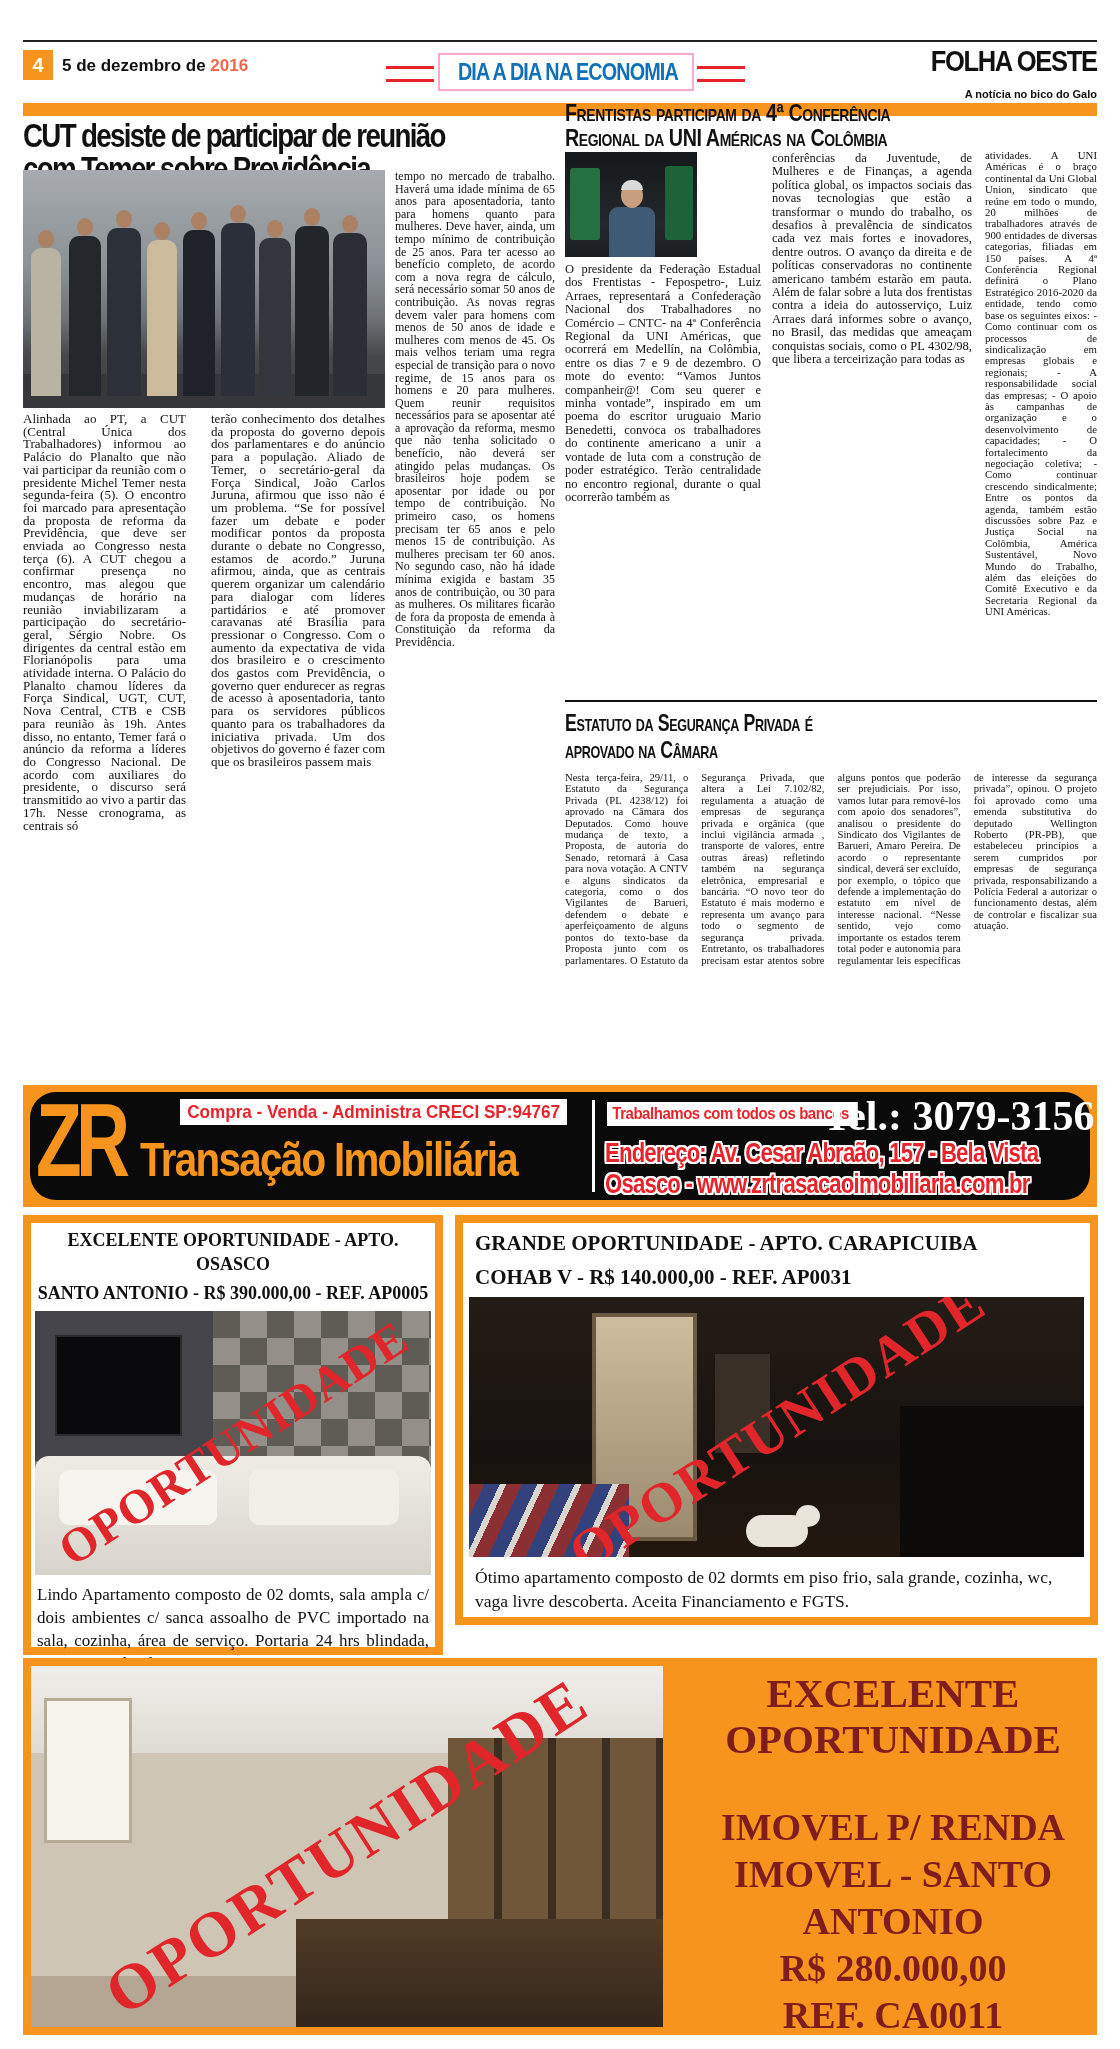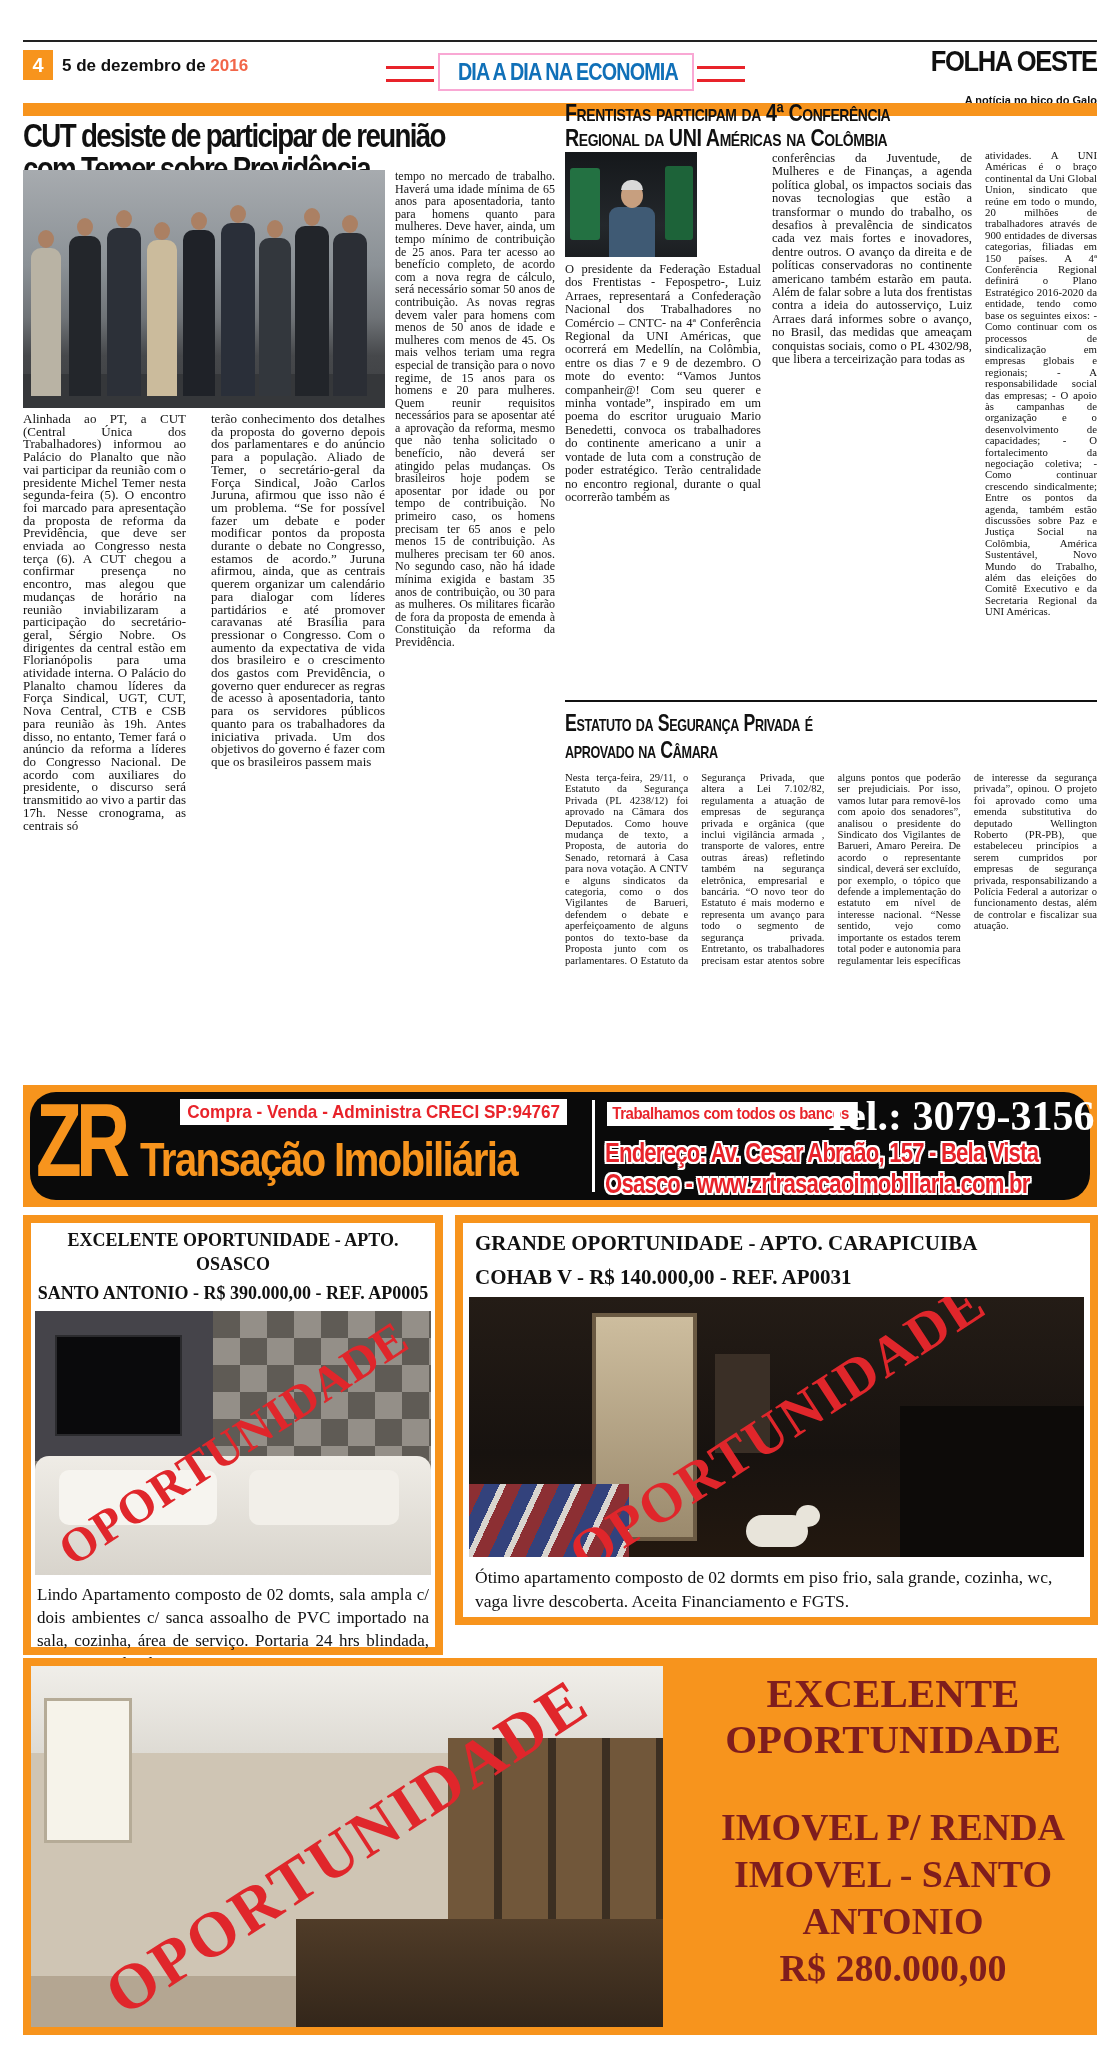--- a/index.html
+++ b/index.html
@@ -15,21 +15,21 @@
   .dateline .year{color:#F26649;}
   .redlines{width:48px;height:10px;border-top:3px solid #E8232A;border-bottom:3px solid #E8232A;top:66px;}
   .rl-left{left:386px;}
   .rl-right{left:697px;}
   .section-box{left:438px;top:53px;width:252px;height:34px;border:2px solid #f9a8d4;text-align:center;overflow:visible;}
   .section-box span{display:inline-block;font:bold 23px/34px "Liberation Sans",sans-serif;color:#1070B8;
            letter-spacing:-1px;transform:scaleX(.86);transform-origin:center;white-space:nowrap;}
   .masthead{right:23px;top:46px;text-align:right;}
   .masthead .name{display:block;font:bold 29px/30px "Liberation Sans",sans-serif;letter-spacing:-1.5px;
            transform:scaleX(.88);transform-origin:right top;white-space:nowrap;}
-  .masthead .tagline2{display:block;font:bold 11px "Liberation Sans",sans-serif;margin-top:18px;white-space:nowrap;}
+  .masthead .tagline2{display:block;font:bold 11px "Liberation Sans",sans-serif;margin-top:12px;white-space:nowrap;}
   .orangebar{left:23px;top:103px;width:1074px;height:13px;background:#F7941D;}
 
   
   .body-text{position:absolute;text-align:justify;overflow:hidden;font-family:"Liberation Serif",serif;}
 
   
   .cut-headline{left:23px;top:119px;width:660px;}
   .cut-headline div{font:bold 33px/33px "Liberation Sans",sans-serif;letter-spacing:-2px;
            transform:scaleX(.84);transform-origin:left top;white-space:nowrap;}
   .cut-photo{left:23px;top:170px;width:362px;height:238px;overflow:hidden;
@@ -280,16 +280,17 @@
       <div class="b-floor"></div>
       <div class="watermark wm3">OPORTUNIDADE</div>
     </div>
     <div class="ad3-text">
       <div class="ad3-l12">EXCELENTE</div>
       <div class="ad3-l12">OPORTUNIDADE</div>
       <div class="ad3-l gap-top">IMOVEL P/ RENDA</div>
       <div class="ad3-l">IMOVEL - SANTO</div>
       <div class="ad3-l">ANTONIO</div>
       <div class="ad3-l">R$ 280.000,00</div>
+      <div class="ad3-l">REF. CA0011</div>
     </div>
   </div>
 
 </div>
 
 </body></html>

